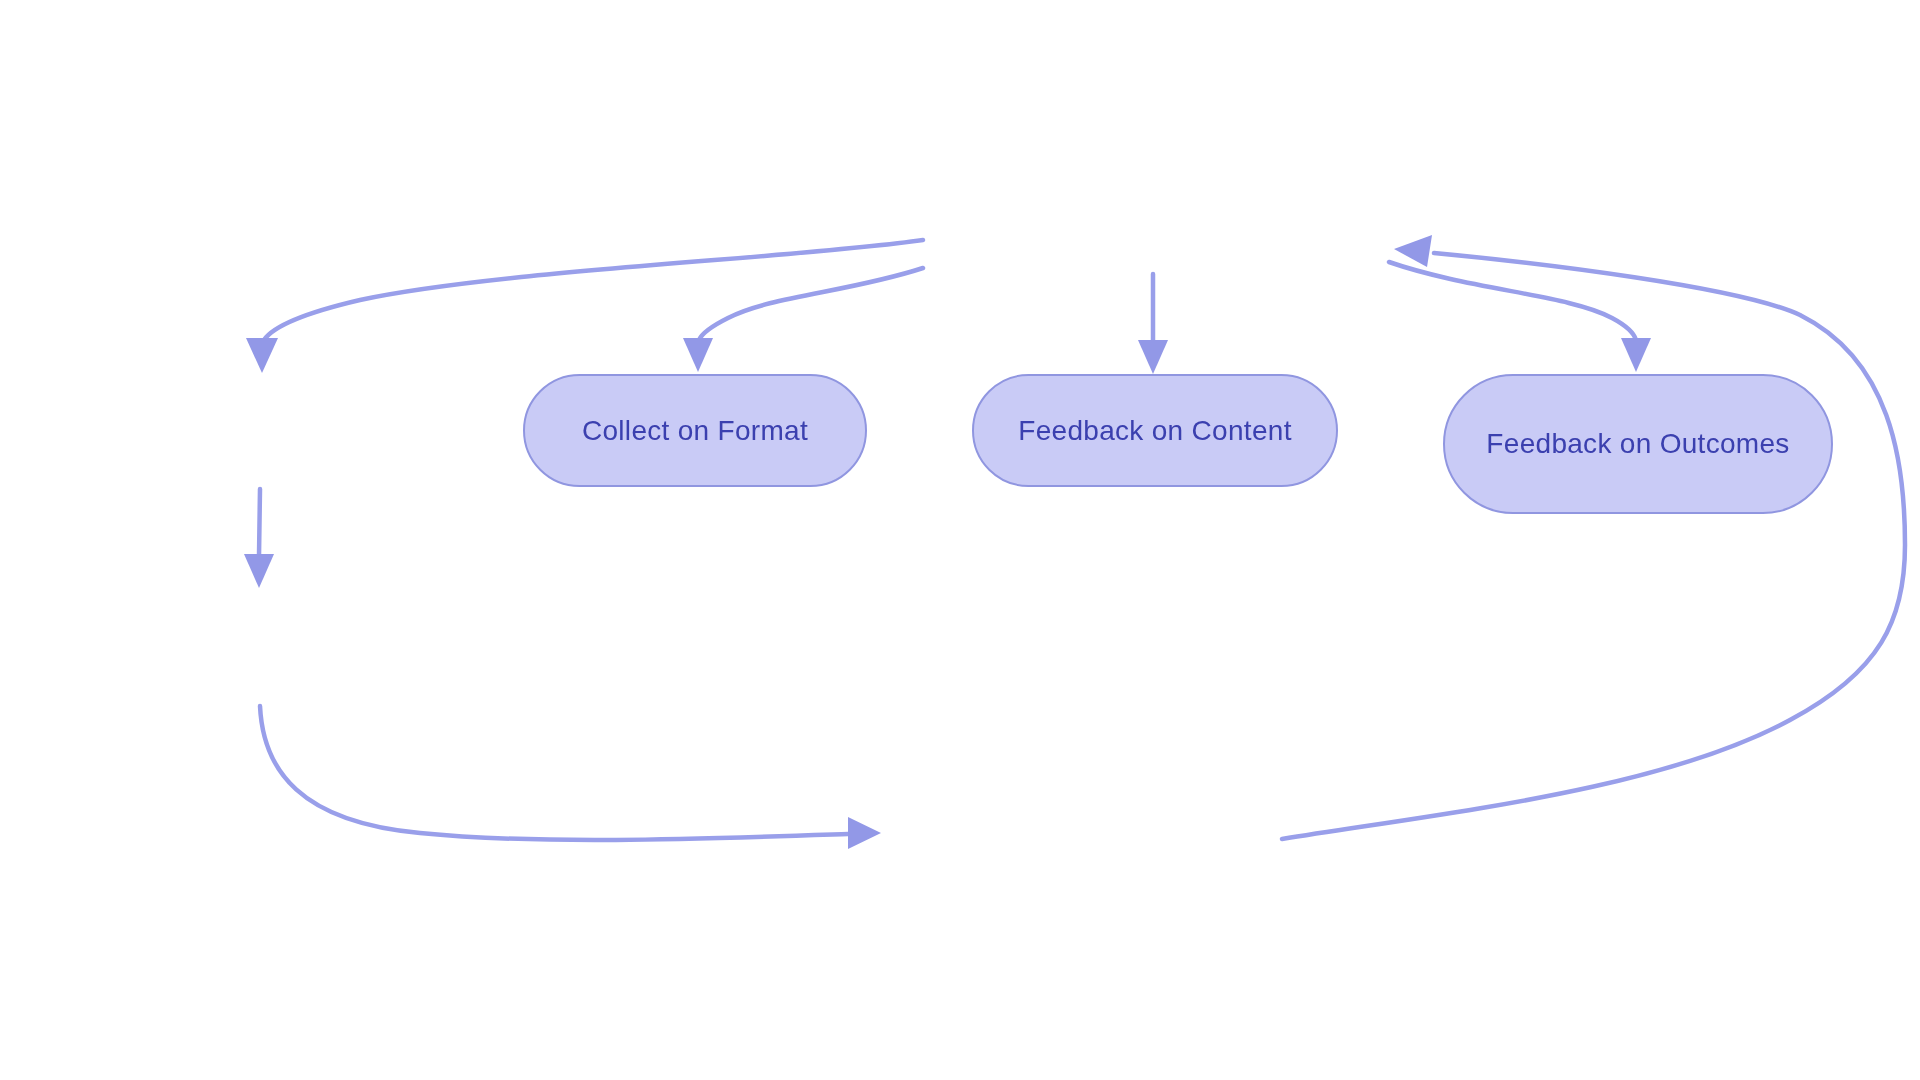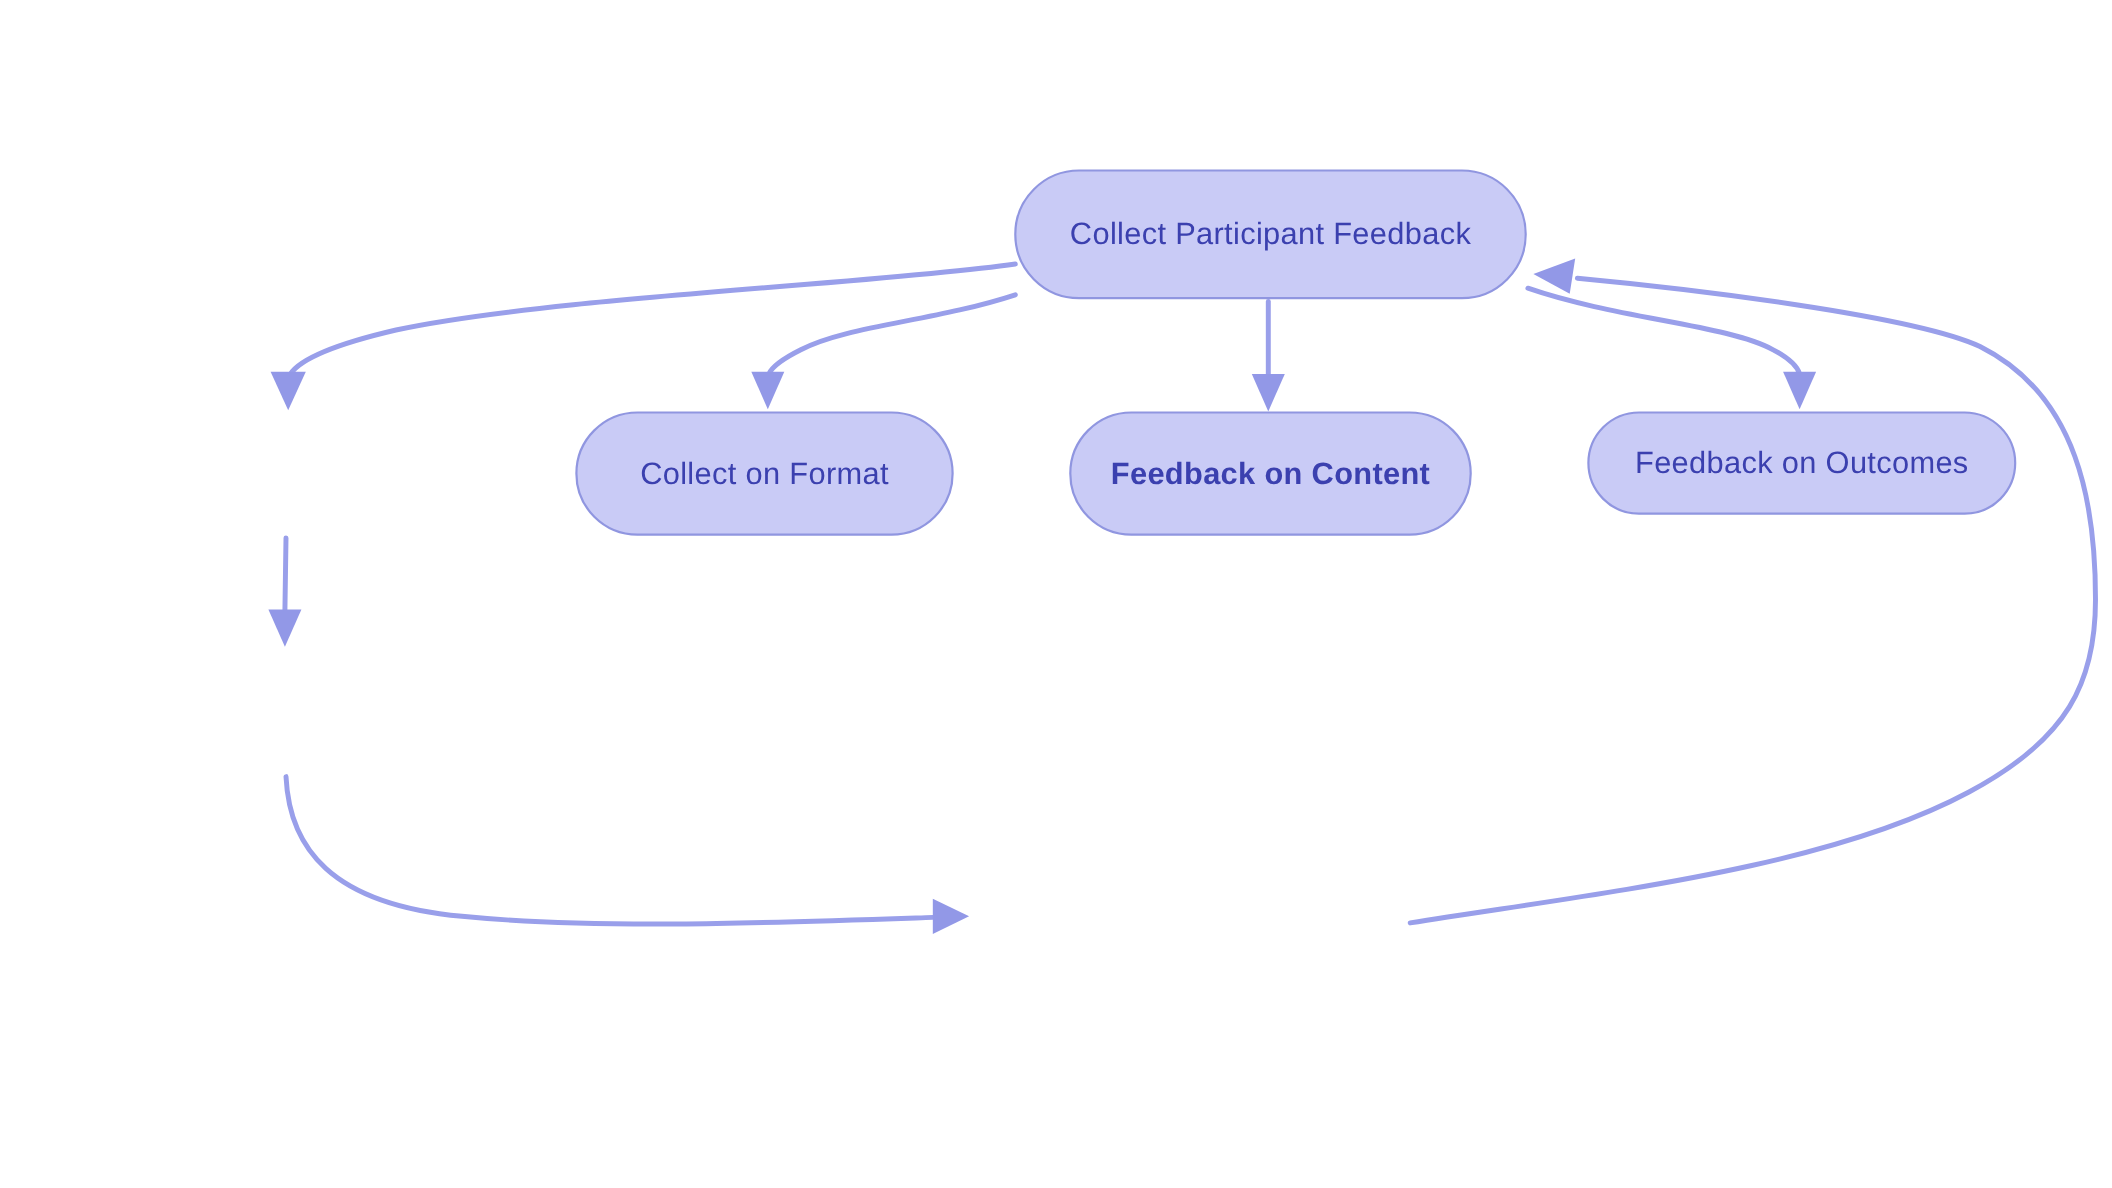--- a/index.html
+++ b/index.html
@@ -43,22 +43,22 @@
     border-radius: 999px;
     color: var(--node-text, #3b40af);
     font-size: 28px;
     letter-spacing: 0.3px;
     text-align: center;
     white-space: nowrap;
   }
   .node-collect   { left: 922px;  top: 154px; width: 466px; height: 118px; }
   .node-analyze   { left: 97px;   top: 372px; width: 326px; height: 115px; }
   .node-format    { left: 523px;  top: 374px; width: 344px; height: 113px; }
-  .node-content   { left: 972px;  top: 374px; width: 366px; height: 113px; font-weight: bold; }
-  .node-outcomes  { left: 1443px; top: 374px; width: 390px; height: 94px; }
+  .node-content   { left: 972px;  top: 374px; width: 366px; height: 113px; }
+  .node-outcomes  { left: 1443px; top: 374px; width: 390px; height: 140px; }
   .node-identify  { left: 13px;   top: 590px; width: 489px; height: 115px; }
   .node-implement { left: 883px;  top: 808px; width: 397px; height: 115px; }
 </style>
 </head>
 <body>
 
 <div id="canvas" style="--bg: #ffffff; --node-fill: #c9cbf6; --node-border: #9096e0; --node-text: #3b40af; --edge: #999fea; --arrow: #9298e7;">
 
   <svg id="edge-layer" viewBox="0 0 1920 1080" xmlns="http://www.w3.org/2000/svg">
 
@@ -91,23 +91,20 @@
       <path d="M 260 706 C 263 770, 300 822, 420 833 C 540 845, 700 839, 848 834"></path>
       <polygon points="848,817 848,849 881,833"></polygon>
     </g>
 
     <g>
       <path d="M 1282 839 C 1450 812, 1660 790, 1790 720 C 1880 672, 1905 620, 1905 545 C 1905 460, 1890 360, 1800 315 C 1740 287, 1540 263, 1434 253"></path>
       <polygon points="1432,235 1427,267 1394,249"></polygon>
     </g>
   </svg>
 
-  <div class="node node-collect">
-    <span>Collect Participant Feedback</span>
-  </div>
 
 
   <div class="node node-format">
     <span>Collect on Format</span>
   </div>
 
   <div class="node node-content">
     <span>Feedback on Content</span>
   </div>
 

